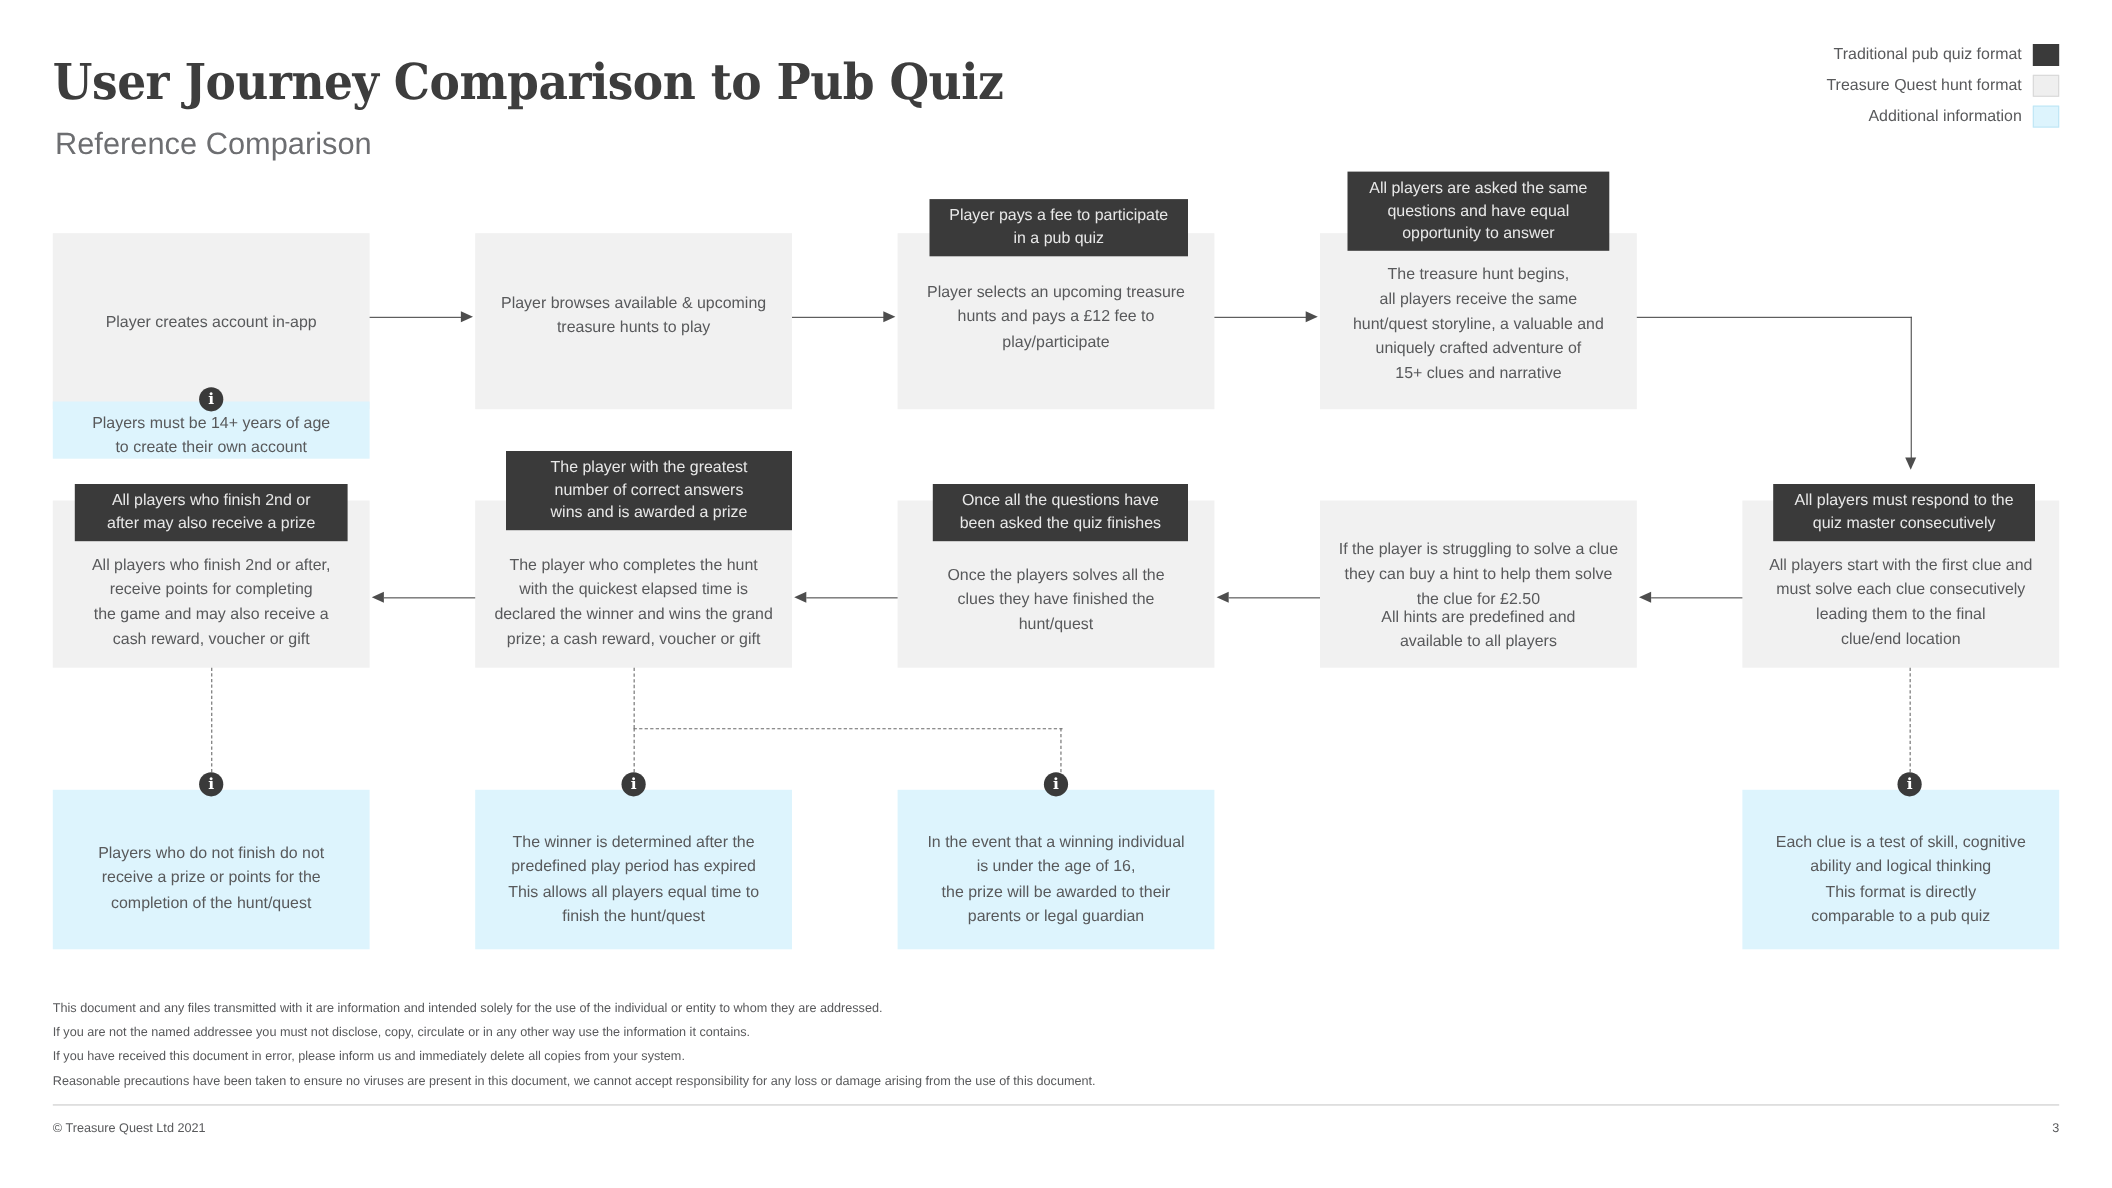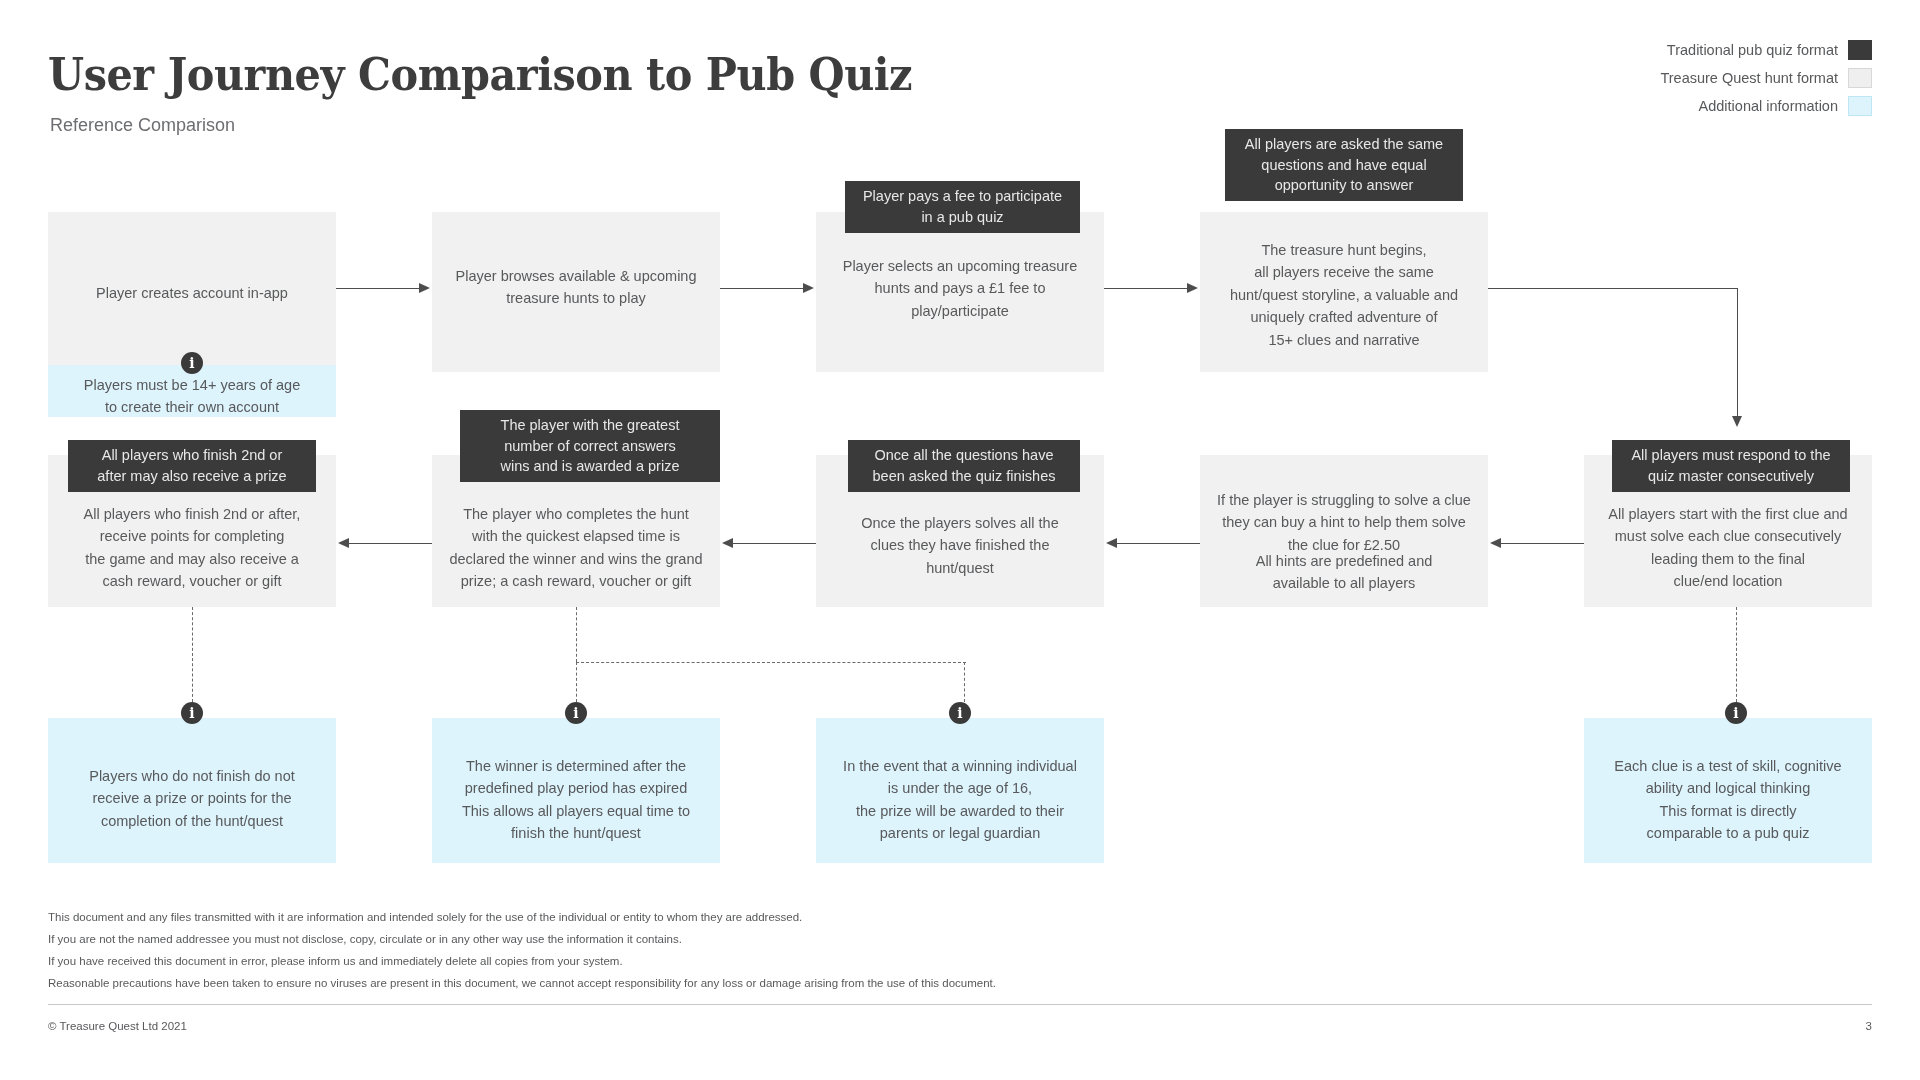--- a/index.html
+++ b/index.html
@@ -20,21 +20,21 @@
     font-weight:700;
     font-size:45px;
     letter-spacing:-0.5px;
     color:#3d3d3d;
     transform:scaleX(0.92);
     transform-origin:left top;
     white-space:nowrap;
   }
   #subtitle{
     position:absolute;left:50px;top:115px;
-    font-size:18px;color:#6d6e71;font-weight:400;white-space:nowrap;
+    font-size:28px;color:#6d6e71;font-weight:400;white-space:nowrap;
   }
 
   
   #legend{position:absolute;right:48px;top:40px;}
   .legend-row{display:flex;align-items:center;justify-content:flex-end;margin-bottom:8px;}
   .legend-label{font-size:14.5px;color:#58595b;margin-right:10px;white-space:nowrap;}
   .legend-swatch{width:24px;height:20px;display:block;}
   .sw-dark{background:#3a3a3a;}
   .sw-grey{background:#efefef;border:1px solid #d8d8d8;box-sizing:border-box;}
   .sw-blue{background:#ddf4fd;border:1px solid #bfe6f5;box-sizing:border-box;}
@@ -119,25 +119,25 @@
 to create their own account</div>
 
   <div class="box box-grey" style="left:432px;top:212px;width:288px;height:160px;"></div>
   <div class="box-body" style="left:432px;top:265px;width:288px;">Player browses available &amp; upcoming
 treasure hunts to play</div>
 
   <div class="box box-grey" style="left:816px;top:212px;width:288px;height:160px;"></div>
   <div class="box box-dark" style="left:845px;top:181px;width:235px;height:52px;white-space:pre-line;">Player pays a fee to participate
 in a pub quiz</div>
   <div class="box-body" style="left:816px;top:255px;width:288px;">Player selects an upcoming treasure
-hunts and pays a £1 fee to
+hunts and pays a £12 fee to
 play/participate</div>
 
   <div class="box box-grey" style="left:1200px;top:212px;width:288px;height:160px;"></div>
-  <div class="box box-dark" style="left:1225px;top:129px;width:238px;height:72px;white-space:pre-line;">All players are asked the same
+  <div class="box box-dark" style="left:1225px;top:156px;width:238px;height:72px;white-space:pre-line;">All players are asked the same
 questions and have equal
 opportunity to answer</div>
   <div class="box-body" style="left:1200px;top:239px;width:288px;">The treasure  hunt begins,
 all players receive the same
 hunt/quest storyline, a valuable and
 uniquely crafted adventure of
 15+ clues and narrative</div>
 
   <div class="hline" style="left:336px;top:288px;width:85px;"></div>
   <div class="arrow-r" style="left:419px;top:283px;"></div>

